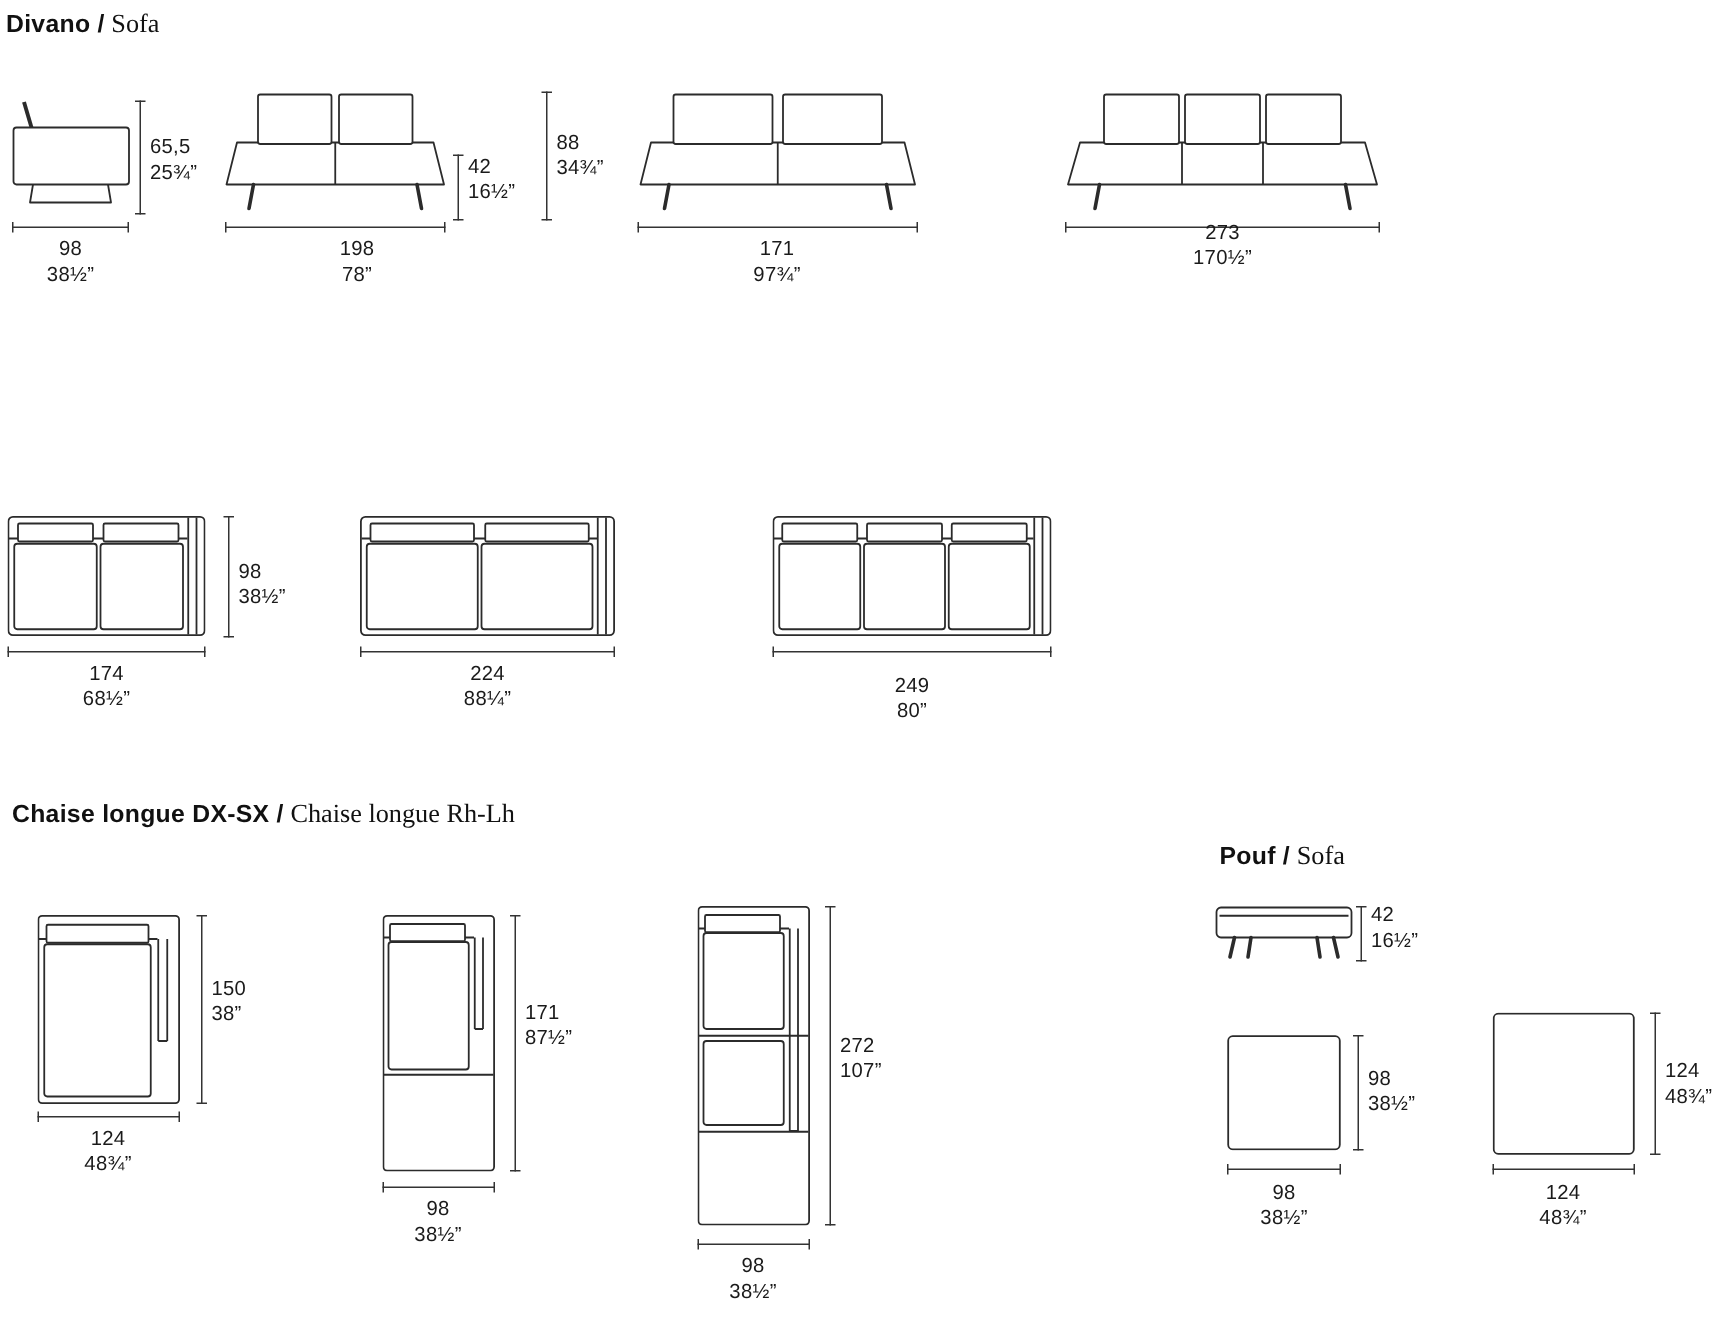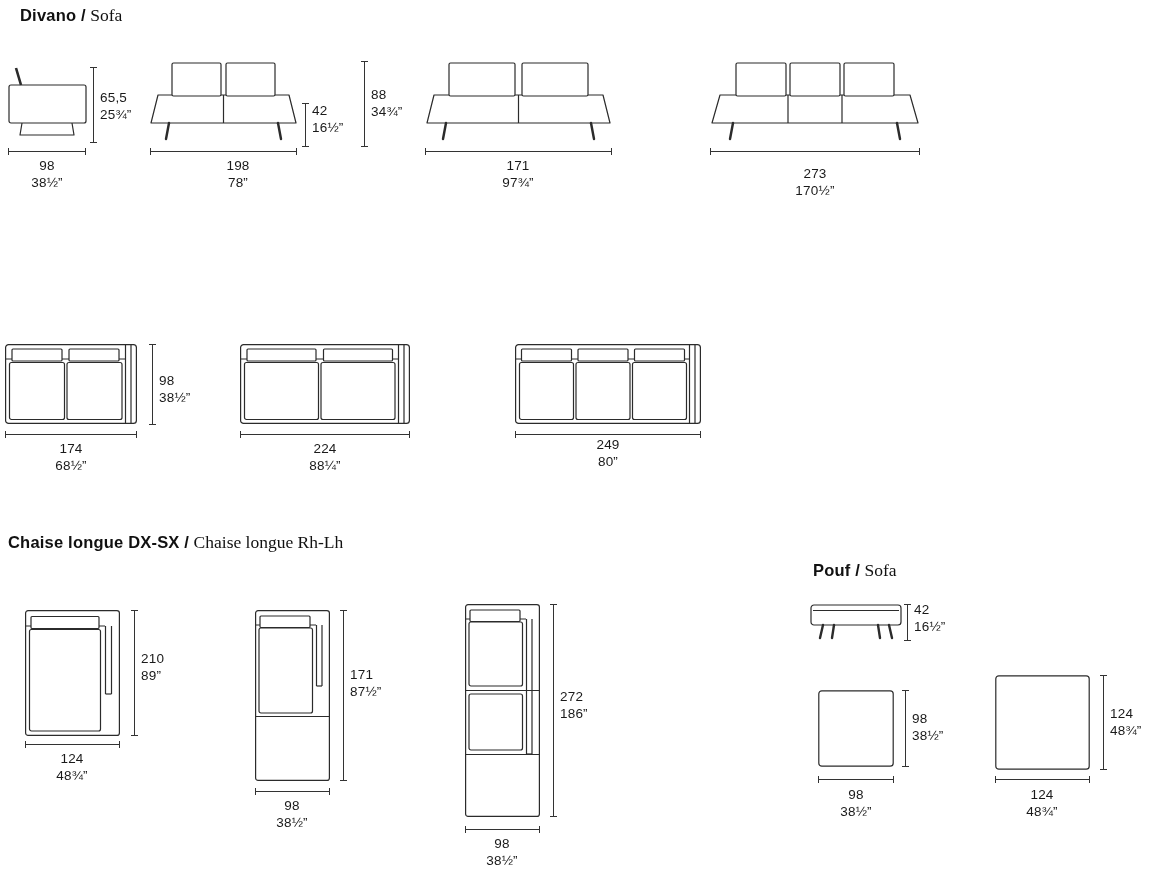--- a/index.html
+++ b/index.html
@@ -27,21 +27,21 @@
   .dim-v::before { top:0; } .dim-v::after { bottom:0; }
 
   .dimlabel { position:absolute; font-size:13.5px; font-weight:500; color:#1a1a1a; line-height:17px; white-space:nowrap; letter-spacing:.2px; }
   .dimlabel.center { transform:translateX(-50%); text-align:center; }
 </style>
 </head>
 <body>
 
 <div id="canvas">
 
-  <div class="heading" style="left:20px;top:5px">
+  <div class="heading" style="left:4px;top:5px">
     <span class="t-it">Divano /</span>
     <span class="t-en">Sofa</span>
   </div>
 
   <div class="drawing" style="left:8px;top:66px;width:80px;height:78px">
     <svg viewBox="0 0 80 78">
       <line class="stub" x1="8" y1="2" x2="13" y2="19"></line>
       <rect x="1" y="19" width="77" height="38" rx="2"></rect>
       <path d="M14 57 L12 69 L66 69 L64 57"></path>
     </svg>
@@ -105,21 +105,21 @@
       <line x1="78" y1="35" x2="78" y2="63"></line>
       <line x1="132" y1="35" x2="132" y2="63"></line>
       <rect class="wf" x="26" y="3" width="50" height="33" rx="1.5"></rect>
       <rect class="wf" x="80" y="3" width="50" height="33" rx="1.5"></rect>
       <rect class="wf" x="134" y="3" width="50" height="33" rx="1.5"></rect>
       <line class="leg" x1="23" y1="63" x2="20" y2="79"></line>
       <line class="leg" x1="187" y1="63" x2="190" y2="79"></line>
     </svg>
   </div>
   <div class="dim-h" style="left:710px;top:151px;width:210px"></div>
-  <div class="dimlabel center" style="left:815px;top:165px">
+  <div class="dimlabel center" style="left:815px;top:146px">
     <div>273</div>
     <div>170½”</div>
   </div>
 
 
   <div class="drawing" style="left:5px;top:344px;width:132px;height:80px">
     <svg viewBox="0 0 132 80">
       <rect x="0.6" y="0.6" width="130.8" height="78.8" rx="3"></rect>
       <line x1="1" y1="15" x2="120" y2="15"></line>
       <line x1="120.5" y1="1" x2="120.5" y2="79"></line>
@@ -167,21 +167,21 @@
       <line x1="180" y1="1" x2="180" y2="79"></line>
       <rect x="4.5" y="18.5" width="54" height="57" rx="2"></rect>
       <rect x="61" y="18.5" width="54" height="57" rx="2"></rect>
       <rect x="117.5" y="18.5" width="54" height="57" rx="2"></rect>
       <rect class="wf" x="6.5" y="5" width="50" height="12" rx="1"></rect>
       <rect class="wf" x="63" y="5" width="50" height="12" rx="1"></rect>
       <rect class="wf" x="119.5" y="5" width="50" height="12" rx="1"></rect>
     </svg>
   </div>
   <div class="dim-h" style="left:515px;top:434px;width:186px"></div>
-  <div class="dimlabel center" style="left:608px;top:436px">
+  <div class="dimlabel center" style="left:608px;top:448px">
     <div>249</div>
     <div>80”</div>
   </div>
 
   <div class="heading" style="left:8px;top:532px">
     <span class="t-it">Chaise longue DX-SX /</span>
     <span class="t-en">Chaise longue Rh-Lh</span>
   </div>
 
   <div class="drawing" style="left:25px;top:610px;width:95px;height:126px">
@@ -190,22 +190,22 @@
       <line x1="1" y1="16" x2="80" y2="16"></line>
       <line x1="80.5" y1="16" x2="80.5" y2="84"></line>
       <line x1="86.5" y1="16" x2="86.5" y2="84"></line>
       <line x1="80.5" y1="84" x2="86.5" y2="84"></line>
       <rect x="4.5" y="19.5" width="71" height="101.5" rx="2"></rect>
       <rect class="wf" x="6" y="6.5" width="68" height="12" rx="1"></rect>
     </svg>
   </div>
   <div class="dim-v" style="left:134px;top:610px;height:126px"></div>
   <div class="dimlabel" style="left:141px;top:650px">
-    <div>210</div>
-    <div>89”</div>
+    <div>150</div>
+    <div>38”</div>
   </div>
   <div class="dim-h" style="left:25px;top:744px;width:95px"></div>
   <div class="dimlabel center" style="left:72px;top:750px">
     <div>124</div>
     <div>48¾”</div>
   </div>
 
   <div class="drawing" style="left:255px;top:610px;width:75px;height:171px">
     <svg viewBox="0 0 75 171">
       <rect x="0.6" y="0.6" width="73.8" height="169.8" rx="2.5"></rect>
@@ -239,21 +239,21 @@
       <line x1="1" y1="86.5" x2="74" y2="86.5"></line>
       <line x1="1" y1="150.5" x2="74" y2="150.5"></line>
       <rect x="4" y="18" width="53.5" height="64" rx="2"></rect>
       <rect x="4" y="90" width="53.5" height="56" rx="2"></rect>
       <rect class="wf" x="5" y="6" width="50" height="11.5" rx="1"></rect>
     </svg>
   </div>
   <div class="dim-v" style="left:553px;top:604px;height:213px"></div>
   <div class="dimlabel" style="left:560px;top:688px">
     <div>272</div>
-    <div>186”</div>
+    <div>107”</div>
   </div>
   <div class="dim-h" style="left:465px;top:829px;width:75px"></div>
   <div class="dimlabel center" style="left:502px;top:835px">
     <div>98</div>
     <div>38½”</div>
   </div>
 
   <div class="heading" style="left:813px;top:560px">
     <span class="t-it">Pouf /</span>
     <span class="t-en">Sofa</span>

